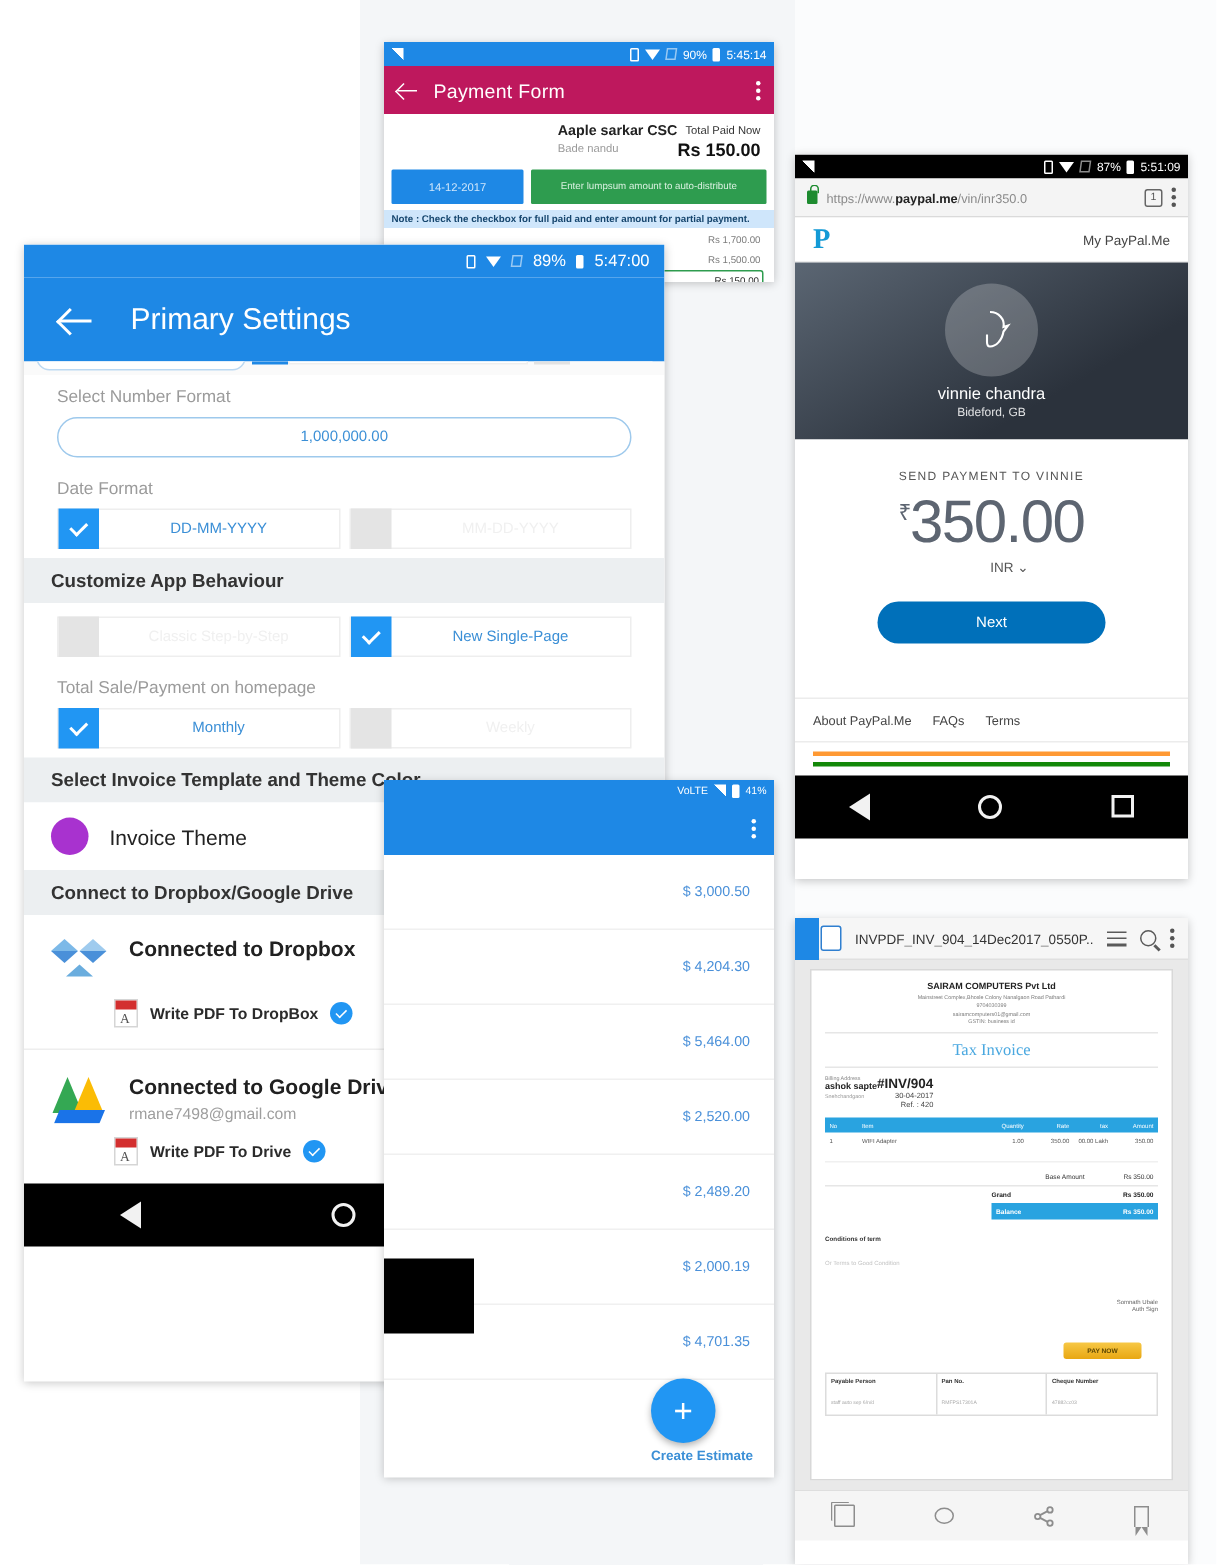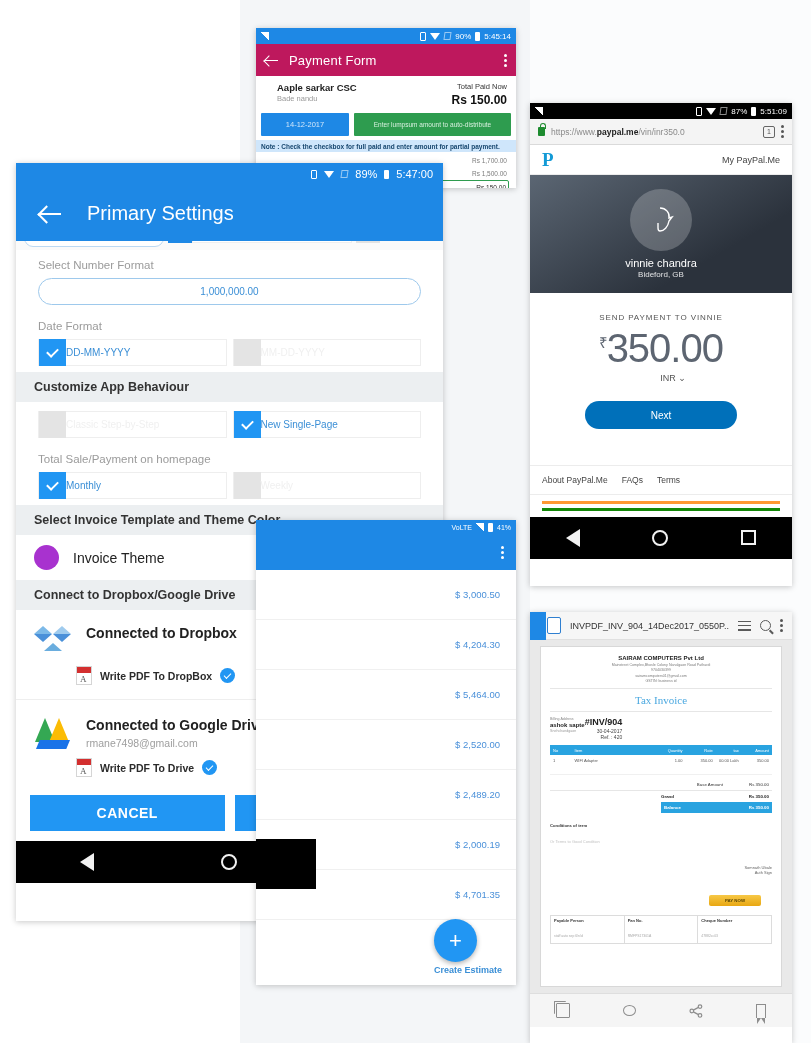--- a/index.html
+++ b/index.html
@@ -48,21 +48,21 @@
                align-items: center; padding: 0 9px; gap: 11px; }
   .pf-title { font-size: 13px; font-weight: 500; letter-spacing: .2px; }
   .arrow-left { width: 13px; height: 13px; position: relative; flex: none; }
   .arrow-left::before { content:""; position:absolute; left:0; top:6px; width:13px;
                         height:1.5px; background:#fff; }
   .arrow-left::after { content:""; position:absolute; left:0; top:3px; width:7px;
                        height:7px; border-left:1.5px solid #fff; border-bottom:1.5px solid #fff;
                        transform: rotate(45deg); }
   .kebab { display:flex; flex-direction:column; gap:2px; margin-left:auto; }
   .kebab i { width:3px; height:3px; background:#fff; border-radius:50%; display:block; }
-  .pf-party { display:flex; padding: 6px 9px 4px; justify-content: space-between; margin-left: 12px; }
+  .pf-party { display:flex; padding: 6px 9px 4px; justify-content: flex-end; }
   .pf-name { font-size: 9.5px; font-weight: bold; color: #222; }
   .pf-sub { font-size: 7.5px; color: #9a9a9a; margin-top: 1px; }
   .pf-paidlbl { font-size: 7.5px; color: #333; text-align: right; }
   .pf-paidamt { font-size: 12px; font-weight: bold; color: #111; text-align: right; margin-top: 2px; }
   .pf-btnrow { display:flex; gap: 5px; padding: 2px 5px 4px; }
   .pf-date { flex: 0 0 88px; background:#1e88e5; color:#cfe6fb; font-size:7.5px;
              text-align:center; padding:7px 12px; border-radius:1px; }
   .pf-green { flex:1; background:#2e9c4f; color:#d8f0df; font-size:6.5px;
               text-align:center; padding:8px 0; border-radius:1px; }
   .pf-note { background:#cfe6fb; color:#16466e; font-size:6.5px; padding:2.5px 5px;
@@ -101,21 +101,21 @@
   .ps-opts { display:flex; gap:6px; }
   .ps-opt { flex:1; display:flex; align-items:center; height:27px; border:1px solid #eee;
             background:#fff; }
   .ps-chk { width:27px; height:27px; flex:none; display:flex; align-items:center;
             justify-content:center; }
   .ps-chk.on { background:#2196f3; }
   .ps-chk.off { background:#e4e4e4; }
   .ps-chk.on::after { content:""; width:9px; height:5px; border-left:2px solid #fff;
                       border-bottom:2px solid #fff; transform: rotate(-45deg);
                       margin-top:-3px; }
-  .ps-optlbl { flex:1; text-align:left; font-size:10px; color:#3b8fd6; }
+  .ps-optlbl { flex:1; text-align:center; font-size:10px; color:#3b8fd6; }
   .ps-optlbl.dim { color:#f0f0f0; }
   .ps-section { background:#eceff1; font-size: 12.5px; font-weight:bold; color:#333;
                 padding: 8px 18px; }
   .ps-row-theme { display:flex; align-items:center; padding: 10px 18px; gap: 14px;
                   background:#fff; }
   .ps-dot { width:25px; height:25px; border-radius:50%; background:#a832cf; flex:none; }
   .ps-theme-lbl { font-size: 14px; font-weight:normal; color:#222; flex:1; }
   .chev-right { width:9px; height:9px; border-top:1.6px solid #999;
                 border-right:1.6px solid #999; transform: rotate(45deg); }
   .ps-cloud { display:flex; align-items:flex-start; padding: 14px 18px 0; gap: 14px; }
@@ -458,24 +458,20 @@
           <span class="ps-cloud-sub" style="display:block">rmane7498@gmail.com</span>
         </span>
         <span class="help-q">?</span>
       </div>
       <div class="ps-writerow">
         <span class="pdf-ico"></span>
         <span class="ps-write-lbl">Write PDF To Drive</span>
         <span class="tick-blue"></span>
       </div>
 
-      <div class="ps-actions">
-        <div class="ps-btn">CANCEL</div>
-        <div class="ps-btn">DONE</div>
-      </div>
     </div>
 
     <div class="navbar-android">
       <span class="nav-back"></span>
       <span class="nav-home"></span>
       <span class="nav-recent"></span>
     </div>
   </div>
 
   <div class="shot" id="shot-list">

